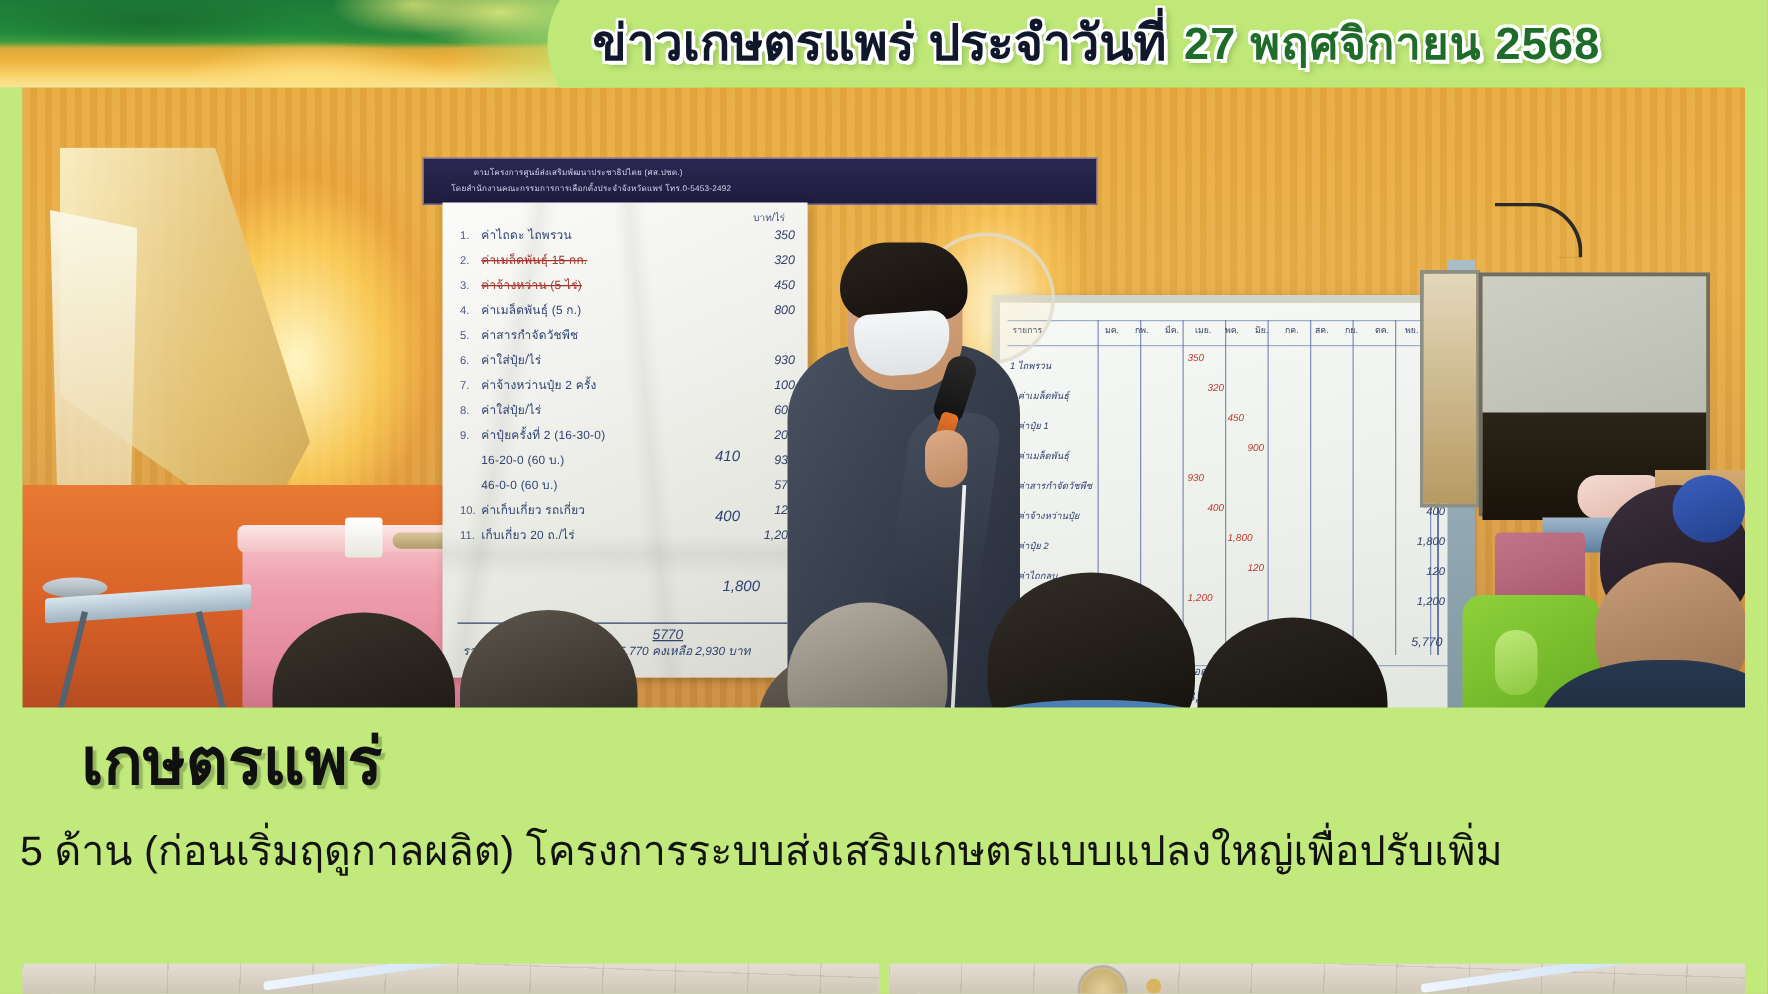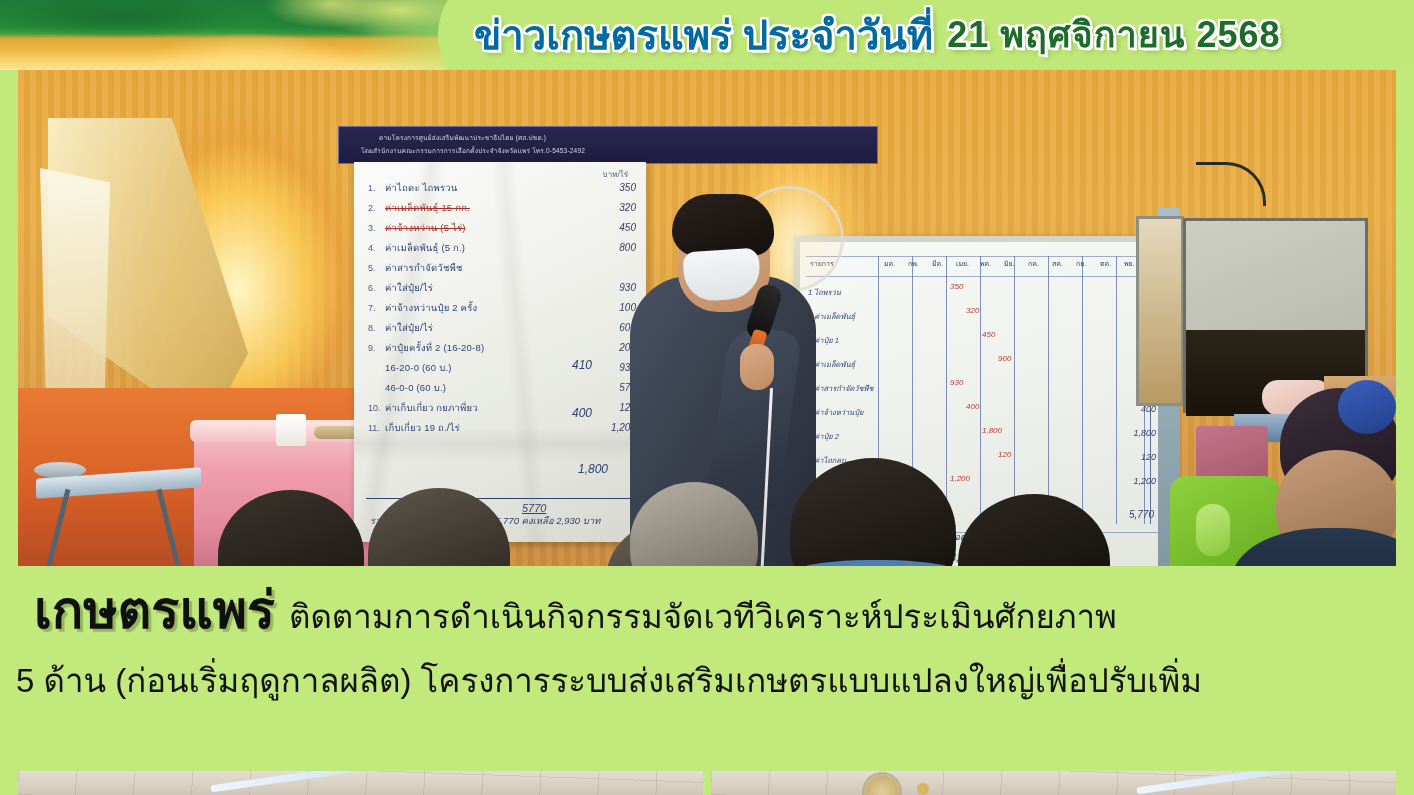--- a/index.html
+++ b/index.html
@@ -29,21 +29,21 @@
   }
   .header-circle{
     position:absolute; left:438px; top:-32px; width:134px; height:134px;
     border-radius:50%; background:#bfe878;
   }
   .header-title{
     position:absolute; left:474px; top:0; height:70px;
     display:flex; align-items:center; gap:14px; white-space:nowrap;
   }
   .ht-main{
-    font-size:40px; font-weight:bold; color:#0369a1; letter-spacing:0px;
+    font-size:40px; font-weight:bold; color:#0f172a; letter-spacing:0px;
     text-shadow:
       2px 0 0 #fff, -2px 0 0 #fff, 0 2px 0 #fff, 0 -2px 0 #fff,
       2px 2px 0 #fff, -2px 2px 0 #fff, 2px -2px 0 #fff, -2px -2px 0 #fff,
       3px 3px 0 #fff, 4px 4px 5px rgba(40,80,20,.35);
     line-height:1;
     text-align:right;
   }
   .ht-date{
     font-size:36px; font-weight:bold; color:#1e6b2a; letter-spacing:1px;
     text-shadow:
@@ -308,20 +308,21 @@
     position:absolute; left:0; top:566px; width:1414px; height:205px;
     background:#c2e97c; z-index:6;
   }
   .cap-line1{
     position:absolute; left:34px; top:18px; width:1340px;
     display:flex; align-items:baseline; gap:14px; white-space:nowrap;
   }
   .cap-lead{
     font-size:52px; font-weight:bold; color:#101010; line-height:1;
     text-shadow:3px 3px 1px rgba(90,120,60,.45);
+    margin-left:31px;
   }
   .cap-t1{ font-size:33px; color:#121212; line-height:1; }
   .cap-line2{
     position:absolute; left:16px; top:88px; font-size:33px; color:#121212; white-space:nowrap;
   }
   .cap-line3{
     position:absolute; left:16px; top:146px; font-size:33px; color:#121212; white-space:nowrap;
   }
 
   
@@ -356,21 +357,21 @@
 <body>
 
 <div id="root">
 
   <div class="header-band">
     <div class="header-bg-photo"></div>
     <div class="header-bg-fade"></div>
     <div class="header-circle"></div>
     <div class="header-title">
       <span class="ht-main">ข่าวเกษตรแพร่ ประจำวันที่</span>
-      <span class="ht-date">21 พฤศจิกายน 2568</span>
+      <span class="ht-date">27 พฤศจิกายน 2568</span>
     </div>
   </div>
 
   <div class="photo-frame">
     <div class="photo-inner">
 
       <div class="wall"></div>
       <div class="wall-stripes"></div>
       <div class="glow-left"></div>
       <div class="glow-mid"></div>
@@ -433,41 +434,41 @@
               <span class="fl-t">ค่าจ้างหว่านปุ๋ย 2 ครั้ง</span>
               <span class="fl-v">100</span>
             </div>
             <div class="fl-row">
               <span class="fl-n">8.</span>
               <span class="fl-t">ค่าใส่ปุ๋ย/ไร่</span>
               <span class="fl-v">600</span>
             </div>
             <div class="fl-row">
               <span class="fl-n">9.</span>
-              <span class="fl-t">ค่าปุ๋ยครั้งที่ 2 (16-20-8)</span>
+              <span class="fl-t">ค่าปุ๋ยครั้งที่ 2 (16-30-0)</span>
               <span class="fl-v">200</span>
             </div>
             <div class="fl-row">
               <span class="fl-n"></span>
               <span class="fl-t">16-20-0 (60 บ.)</span>
               <span class="fl-v">930</span>
             </div>
             <div class="fl-row">
               <span class="fl-n"></span>
               <span class="fl-t">46-0-0 (60 บ.)</span>
               <span class="fl-v">570</span>
             </div>
             <div class="fl-row">
               <span class="fl-n">10.</span>
-              <span class="fl-t">ค่าเก็บเกี่ยว กยภาพี่ยว</span>
+              <span class="fl-t">ค่าเก็บเกี่ยว รถเกี่ยว</span>
               <span class="fl-v">120</span>
             </div>
             <div class="fl-row">
               <span class="fl-n">11.</span>
-              <span class="fl-t">เก็บเกี่ยว 19 ถ./ไร่</span>
+              <span class="fl-t">เก็บเกี่ยว 20 ถ./ไร่</span>
               <span class="fl-v">1,200</span>
             </div>
           </div>
         <div class="fl-brace" style="right:54px; top:196px;">410</div>
         <div class="fl-brace" style="right:54px; top:244px;">400</div>
         <div class="fl-brace" style="right:38px; top:300px;">1,800</div>
         <div class="flip-rule" style="top:336px;"></div>
         <div class="flip-sum" style="left:30px; top:342px;">รวมต้นทุน</div>
         <div class="flip-sum" style="left:168px; top:340px; text-decoration:underline;">5770</div>
         <div class="flip-foot">รายได้ = 10 x 8,500 = 8,700 - 5,770 คงเหลือ 2,930 บาท</div>
@@ -587,21 +588,20 @@
       <div style="position:absolute; left:1320px; top:322px; width:58px; height:54px; border-radius:50%; background:linear-gradient(160deg,#3a5fbe,#23408c);"></div>
       <div class="head" style="left:1258px; top:392px; width:122px; height:110px; background:linear-gradient(160deg,#c79c79,#96704f);"></div>
       <div class="shoulder" style="left:1214px; top:470px; width:200px; height:112px; background:linear-gradient(180deg,#27384f,#16202e);"></div>
 
     </div>
   </div>
 
   <div class="caption-panel">
     <div class="cap-line1">
       <span class="cap-lead">เกษตรแพร่</span>
-      <span class="cap-t1">ติดตามการดำเนินกิจกรรมจัดเวทีวิเคราะห์ประเมินศักยภาพ</span>
     </div>
     <div class="cap-line2">5 ด้าน (ก่อนเริ่มฤดูกาลผลิต) โครงการระบบส่งเสริมเกษตรแบบแปลงใหญ่เพื่อปรับเพิ่ม</div>
   </div>
 
   <div class="strip-wrap">
     <div class="strip">
       <div class="strip-tile"></div>
       <div class="strip-tube"></div>
     </div>
     <div class="strip">

